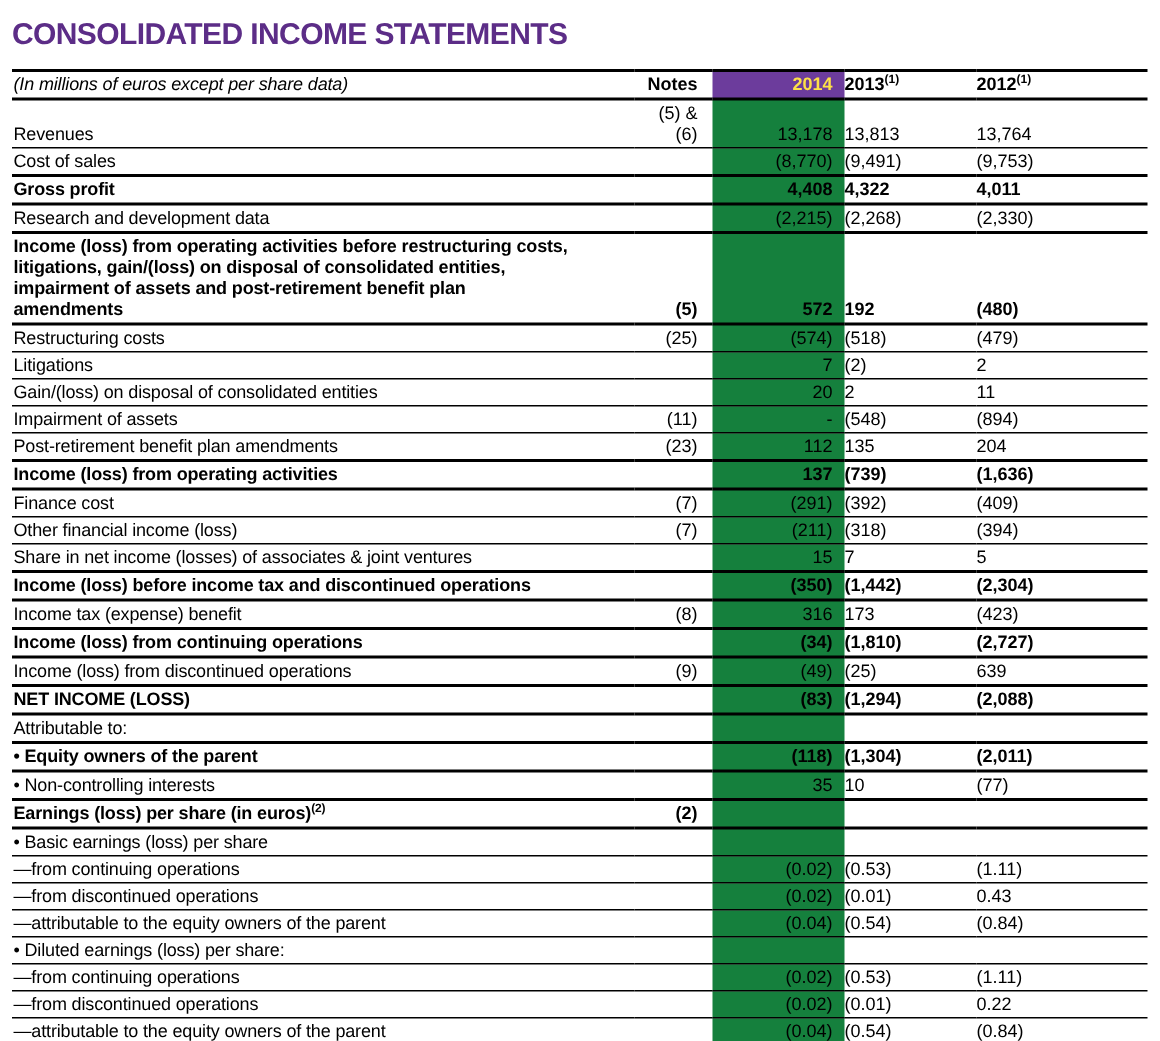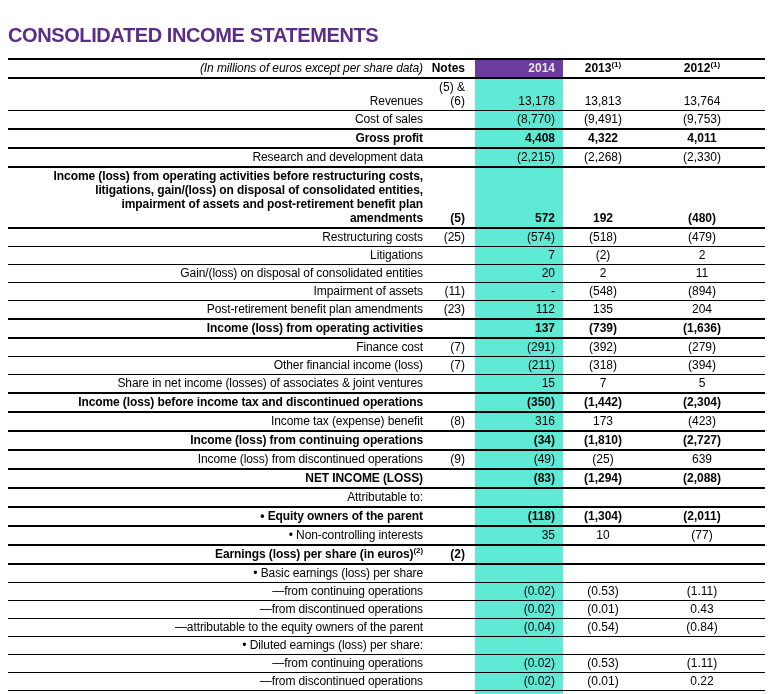--- a/index.html
+++ b/index.html
@@ -5,21 +5,21 @@
   html, body { margin:0; padding:0; background:#ffffff; }
   body {
     width:773px; min-height:694px;
     font-family:"Liberation Sans", sans-serif;
     color:#000;
     -webkit-font-smoothing:antialiased;
   }
   .page { padding:6px 8px 4px 8px; }
 
   h1.title {
-    margin:18px 0 11px 0;
+    margin:6px 0 11px 0;
     font-size:20px;
     font-weight:bold;
     letter-spacing:-0.4px;
     color:#5c2d87;
   }
 
   table.fin {
     width:757px;
     border-collapse:collapse;
     table-layout:fixed;
@@ -30,34 +30,34 @@
   col.c-2014  { width:88px; }
   col.c-2013  { width:88px; }
   col.c-2012  { width:114px; }
 
   th, td {
     vertical-align:bottom;
     padding:1px 0 2px 0;
     line-height:14px;
     font-weight:normal;
   }
-  .cl { text-align:right; white-space:pre-line; padding-left:1px; letter-spacing:-0.1px; }
+  .cl { text-align:left; white-space:pre-line; padding-left:1px; letter-spacing:-0.1px; }
   .cn { text-align:right; padding-right:10px; }
-  .c14 { text-align:right; padding-right:8px; background:#5eead4; }
-  .c13 { text-align:center; padding-right:8px; }
-  .c12 { text-align:center; padding-right:12px;margin-top:36px; }
+  .c14 { text-align:right; padding-right:8px; background:#15803d; }
+  .c13 { text-align:left; padding-right:8px; }
+  .c12 { text-align:left; padding-right:12px;margin-top:36px; }
 
   thead th {
     border-top:2px solid #000;
     border-bottom:2px solid #000;
   }
   th.caption { font-style:italic; font-weight:normal; }
   th.notes-h { font-weight:bold;margin-top:41px; }
   th.year { font-weight:bold; }
-  th.hd14 { background:#6c3c9c; color:#e5e5e5; font-weight:bold; }
+  th.hd14 { background:#6c3c9c; color:#fde047; font-weight:bold; }
   sup.rs { font-size:8px; vertical-align:super; line-height:0; font-weight:bold; }
   sup.ls { font-size:8px; vertical-align:super; line-height:0; }
 
   tbody td { border-bottom:1px solid #000; }
   tbody tr.bold td {
     font-weight:bold;
     border-top:2px solid #000;
     border-bottom:2px solid #000;
   }
   tbody tr:last-child td { border-bottom:2px solid #000; }
@@ -165,21 +165,21 @@
           <td class="cn"></td>
           <td class="c14">137</td>
           <td class="c13">(739)</td>
           <td class="c12">(1,636)</td>
         </tr>
         <tr>
           <td class="cl">Finance cost</td>
           <td class="cn">(7)</td>
           <td class="c14">(291)</td>
           <td class="c13">(392)</td>
-          <td class="c12">(279)</td>
+          <td class="c12">(409)</td>
         </tr>
         <tr>
           <td class="cl">Other financial income (loss)</td>
           <td class="cn">(7)</td>
           <td class="c14">(211)</td>
           <td class="c13">(318)</td>
           <td class="c12">(394)</td>
         </tr>
         <tr>
           <td class="cl">Share in net income (losses) of associates &amp; joint ventures</td>

